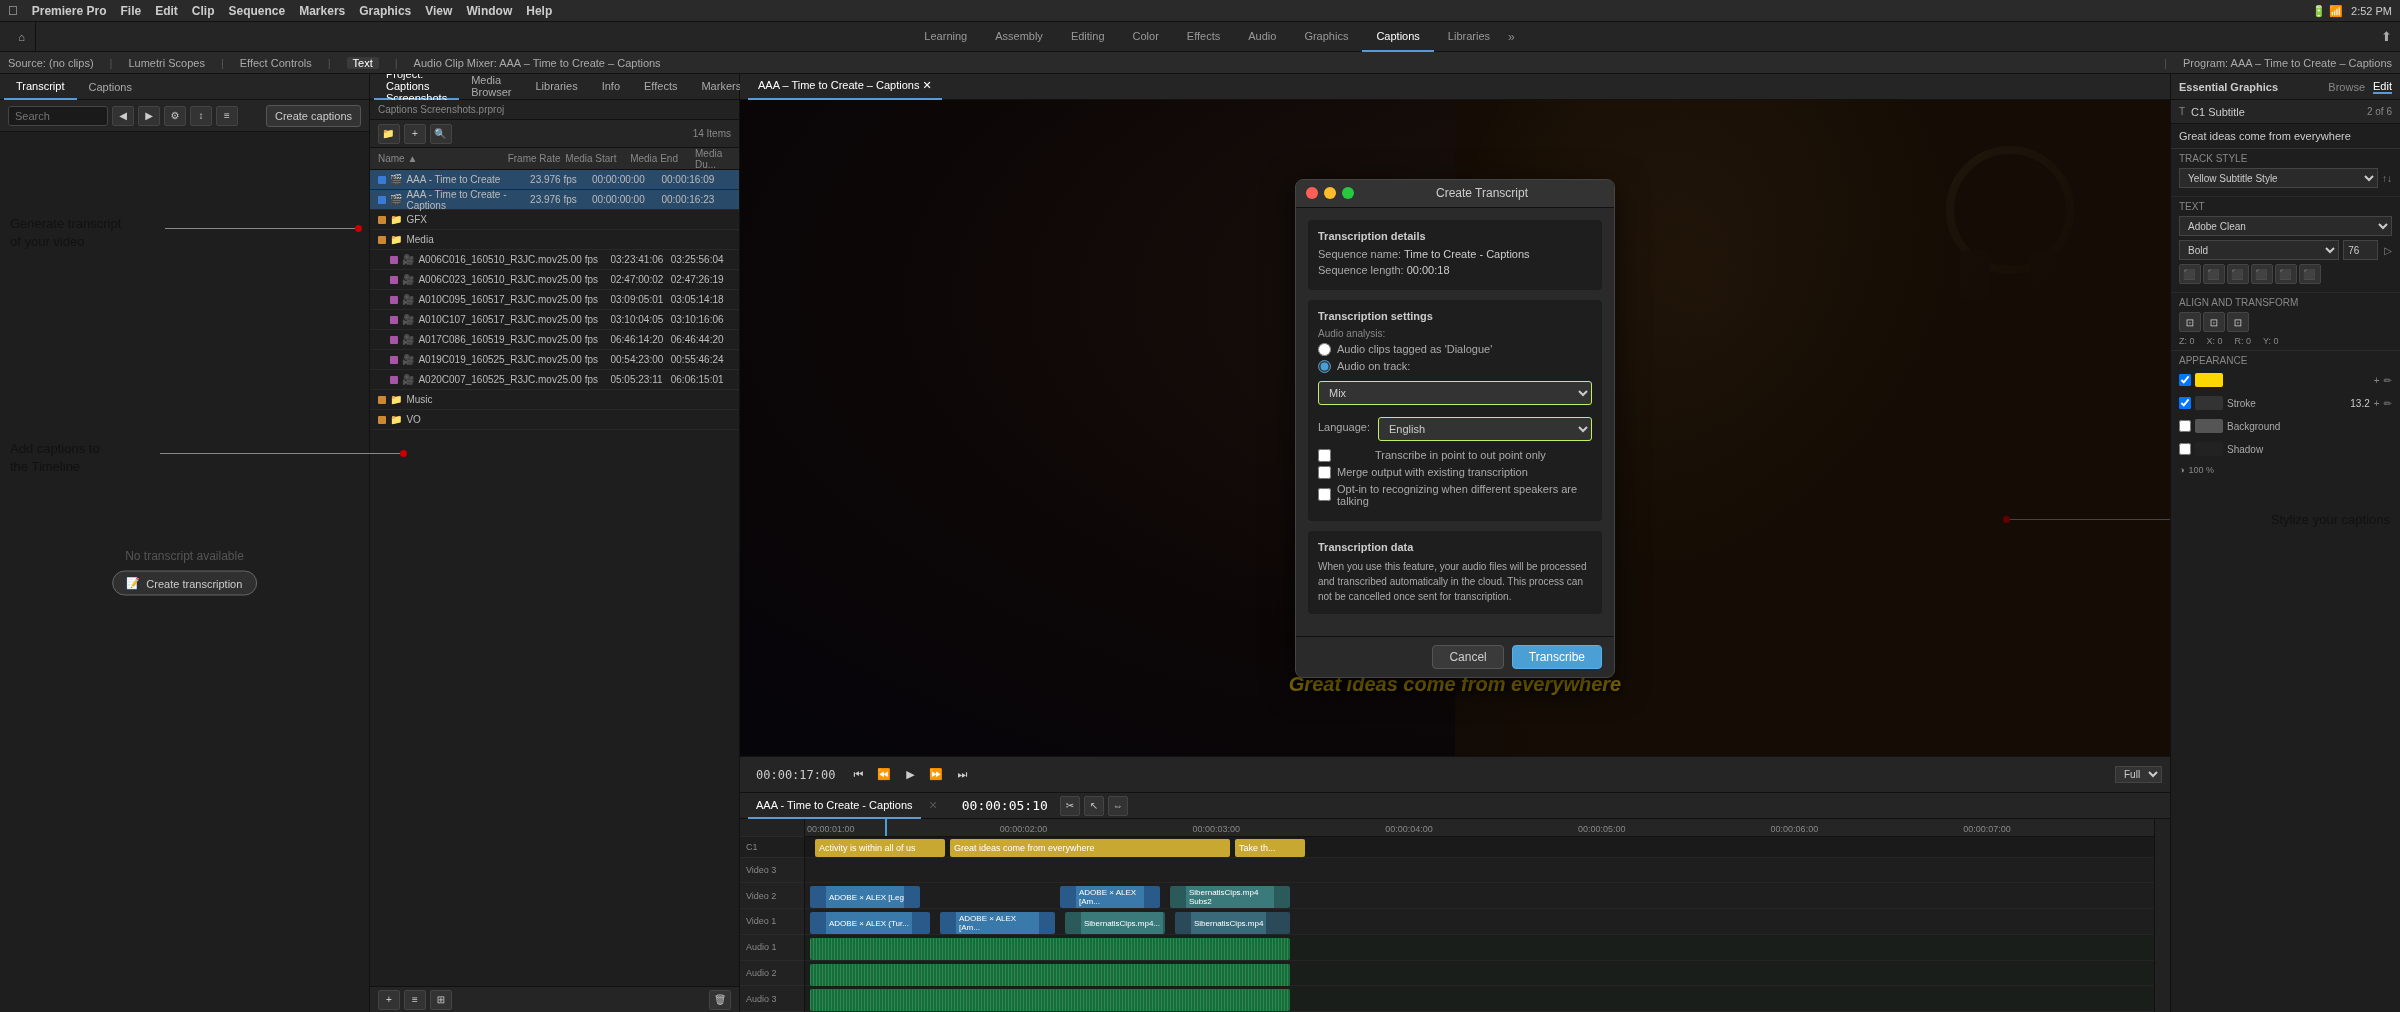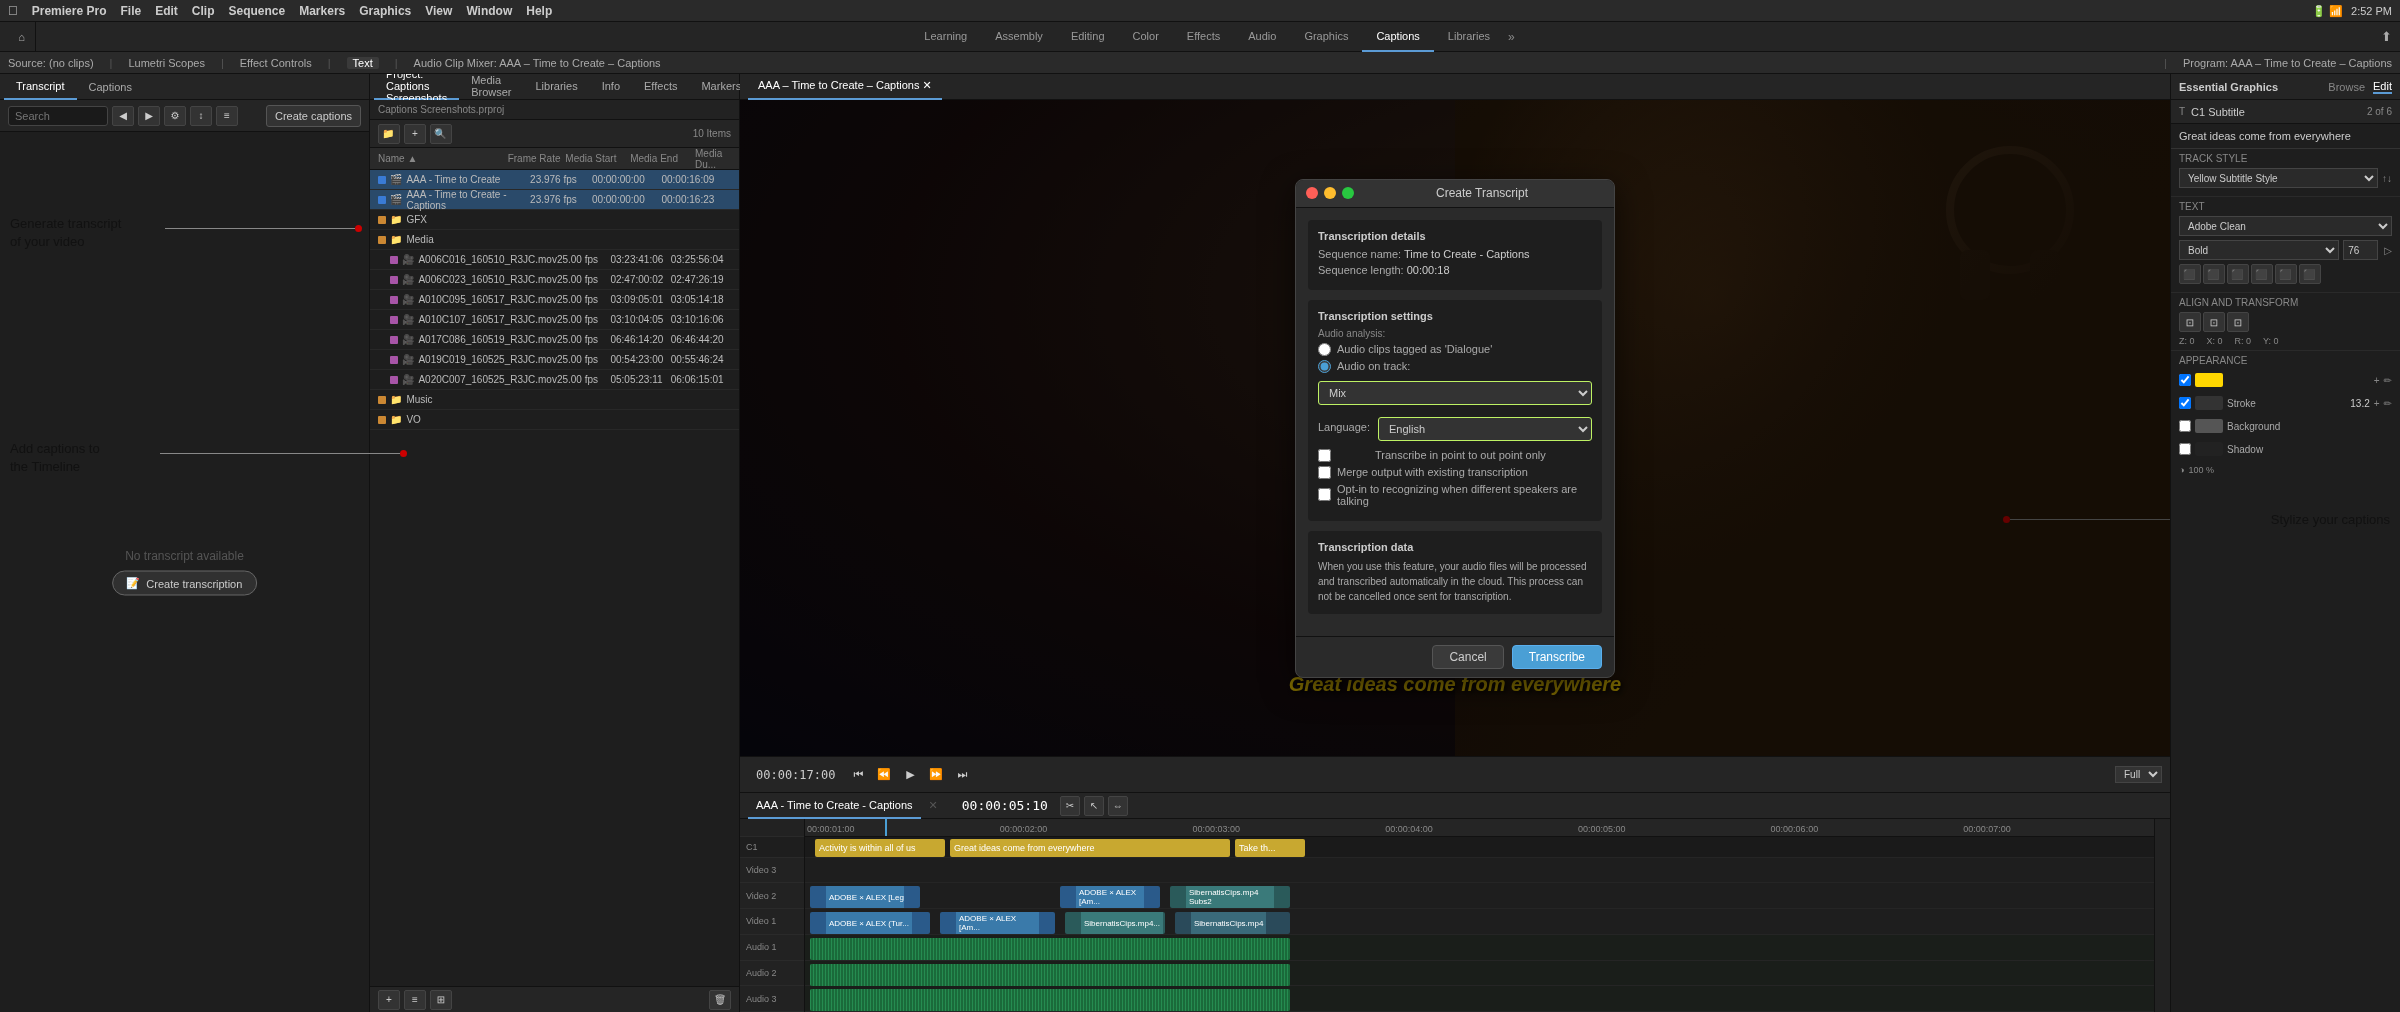--- a/index.html
+++ b/index.html
@@ -926,21 +926,21 @@
         <div class="project-tab">Markers</div>
         <div class="project-tab">History</div>
       </div>
       <div class="project-path">
         <span>Captions Screenshots.prproj</span>
       </div>
       <div class="project-toolbar">
         <div class="tb-btn">📁</div>
         <div class="tb-btn">+</div>
         <div class="tb-btn">🔍</div>
-        <span class="items-count">10 Items</span>
+        <span class="items-count">14 Items</span>
       </div>
       <div class="file-list-header">
         <span class="file-col-name">Name ▲</span>
         <span class="file-col-fps">Frame Rate</span>
         <span class="file-col-start">Media Start</span>
         <span class="file-col-end">Media End</span>
         <span class="file-col-dur">Media Du...</span>
       </div>
       <div class="file-list">
         <div class="file-row selected">

